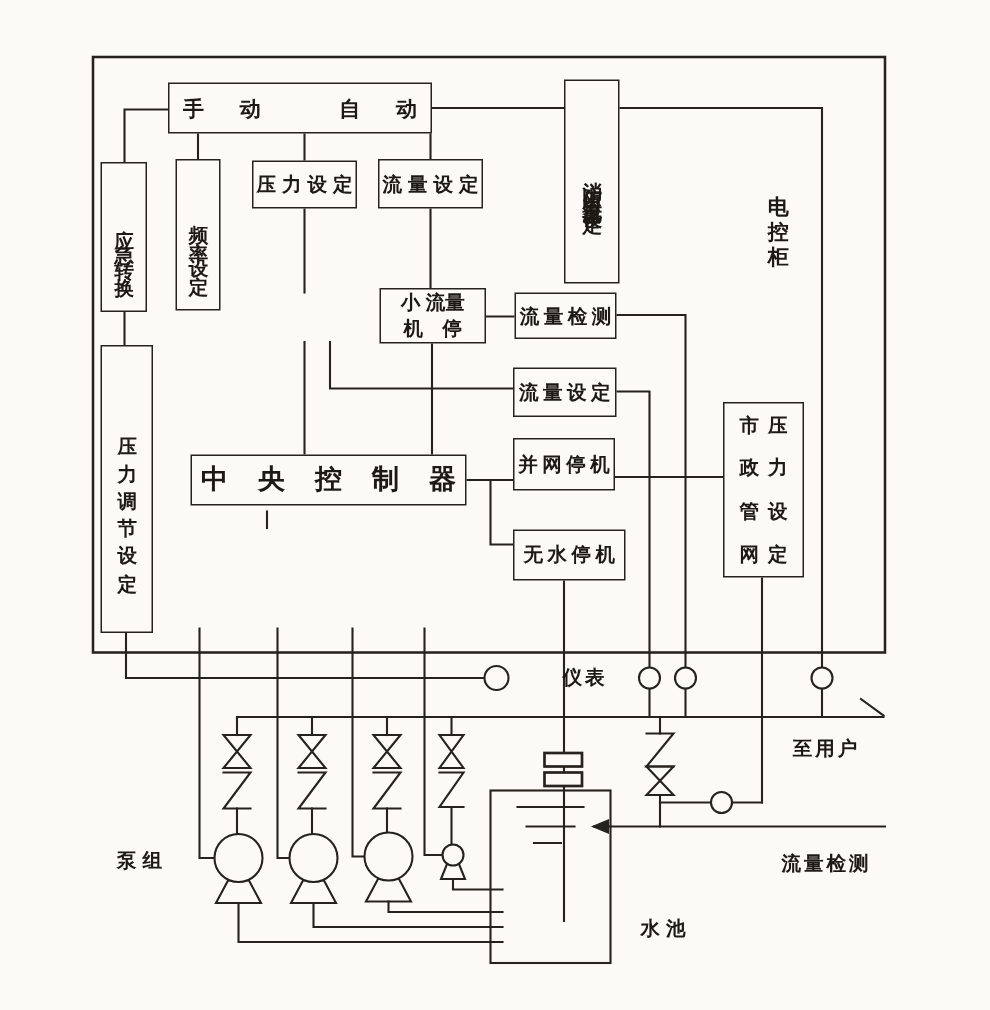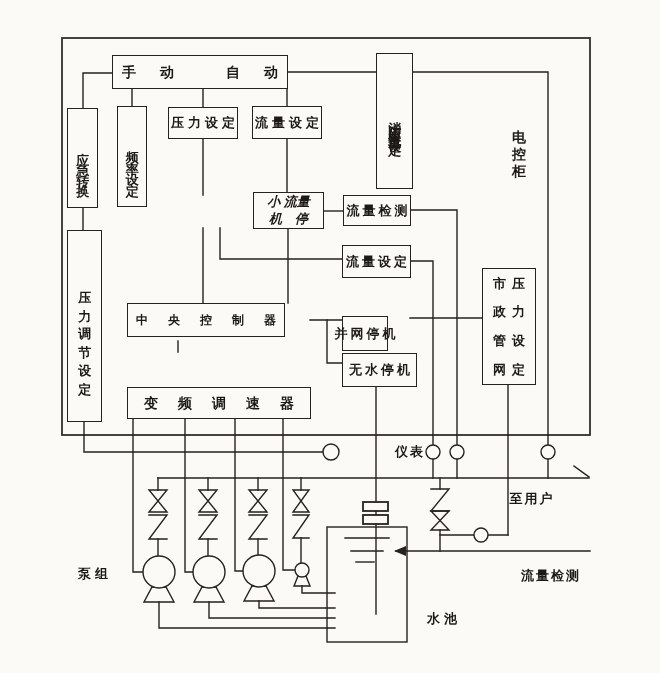--- a/index.html
+++ b/index.html
@@ -25,21 +25,21 @@
   .ls11v{letter-spacing:11px;margin-bottom:-11px;}
   .ls17v{letter-spacing:17px;margin-bottom:-17px;}
   .ls18v{letter-spacing:18px;margin-bottom:-18px;}
   
   .sp2{letter-spacing:2px;margin-right:-2px;}
   .sp3{letter-spacing:3px;margin-right:-3px;}
   .sp4{letter-spacing:4px;margin-right:-4px;}
   .sp6{letter-spacing:6px;margin-right:-6px;}
   .sp10{letter-spacing:10px;margin-right:-10px;}
   .sp20{letter-spacing:20px;margin-right:-20px;}
-  .twoline{flex-direction:column;justify-content:center;font-style:italic;}
+  .twoline{flex-direction:column;justify-content:center;}
   .twoline > div{height:17px;display:flex;align-items:center;justify-content:center;}
   .rows{flex-direction:column;justify-content:center;}
   .rows > div{height:29px;display:flex;align-items:center;justify-content:center;}
   .split{justify-content:space-between;padding:0 9px;}
 </style>
 </head>
 <body>
 
 <div class="stage">
 
@@ -191,25 +191,25 @@
   </div>
 
   <div class="box" style="left:343px;top:195px;width:68px;height:31px;">
     <span class="sp3">流量检测</span>
   </div>
 
   <div class="box" style="left:342px;top:245px;width:69px;height:33px;">
     <span class="sp3">流量设定</span>
   </div>
 
-  <div class="box" style="left:127px;top:303px;width:158px;height:34px;font-size:12px;">
+  <div class="box" style="left:127px;top:303px;width:184px;height:34px;font-size:18px;">
     <span class="sp20">中央控制器</span>
   </div>
 
-  <div class="box" style="left:342px;top:316px;width:46px;height:35px;">
+  <div class="box" style="left:342px;top:292px;width:68px;height:35px;">
     <span class="sp3">并网停机</span>
   </div>
 
   <div class="box" style="left:342px;top:353px;width:75px;height:34px;">
     <span class="sp3">无水停机</span>
   </div>
 
   <div class="box" style="left:67px;top:230px;width:35px;height:192px;">
     <span class="vtext ls18v">压力调节设定</span>
   </div>
@@ -222,41 +222,38 @@
         <span class="sp6">政力</span>
       </div>
     <div>
         <span class="sp6">管设</span>
       </div>
     <div>
         <span class="sp6">网定</span>
       </div>
   </div>
 
-  <div class="box" style="left:127px;top:387px;width:184px;height:32px;font-size:14px;">
-    <span class="sp20">变频调速器</span>
-  </div>
 
   <div class="lbl" style="left:504px;top:88px;width:30px;height:96px;font-size:14px;">
     <span class="vtext ls17v">电控柜</span>
   </div>
 
-  <div class="lbl" style="left:391px;top:444px;width:36px;height:16px;align-items:flex-end;">
+  <div class="lbl" style="left:371px;top:444px;width:36px;height:16px;align-items:flex-end;">
     <span class="sp2">仪表</span>
   </div>
 
   <div class="lbl" style="left:72px;top:565px;width:42px;height:17px;">
     <span class="sp4">泵组</span>
   </div>
 
   <div class="lbl" style="left:421px;top:610px;width:42px;height:17px;align-items:flex-end;">
     <span class="sp4">水池</span>
   </div>
 
-  <div class="lbl" style="left:501px;top:490px;width:60px;height:17px;">
+  <div class="lbl" style="left:520px;top:490px;width:60px;height:17px;">
     <span class="sp2">至用户</span>
   </div>
 
   <div class="lbl" style="left:515px;top:567px;width:70px;height:17px;">
     <span class="sp2">流量检测</span>
   </div>
 
 </div>
 
 </body></html>

